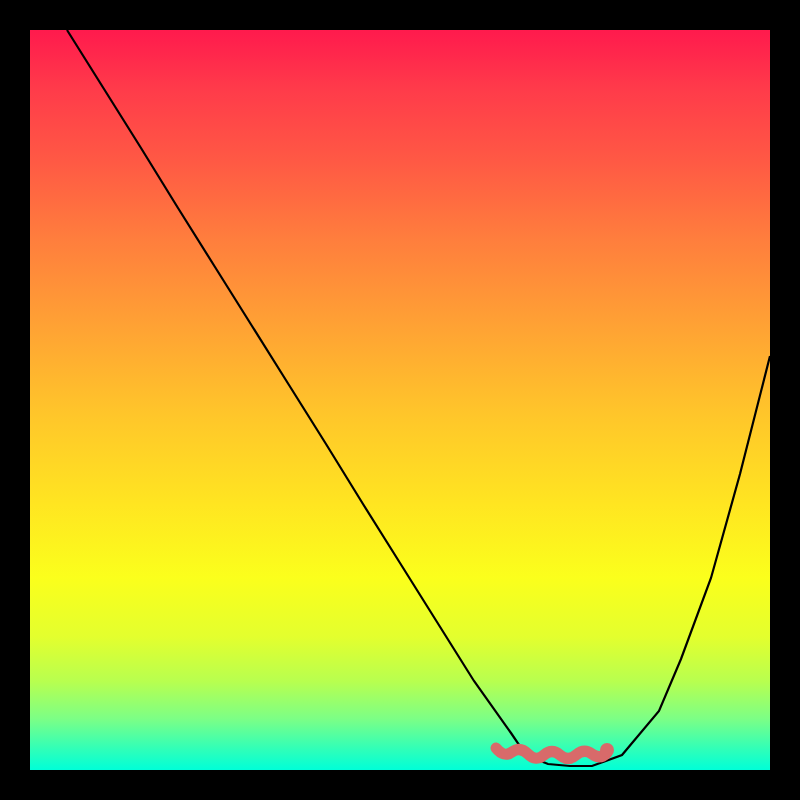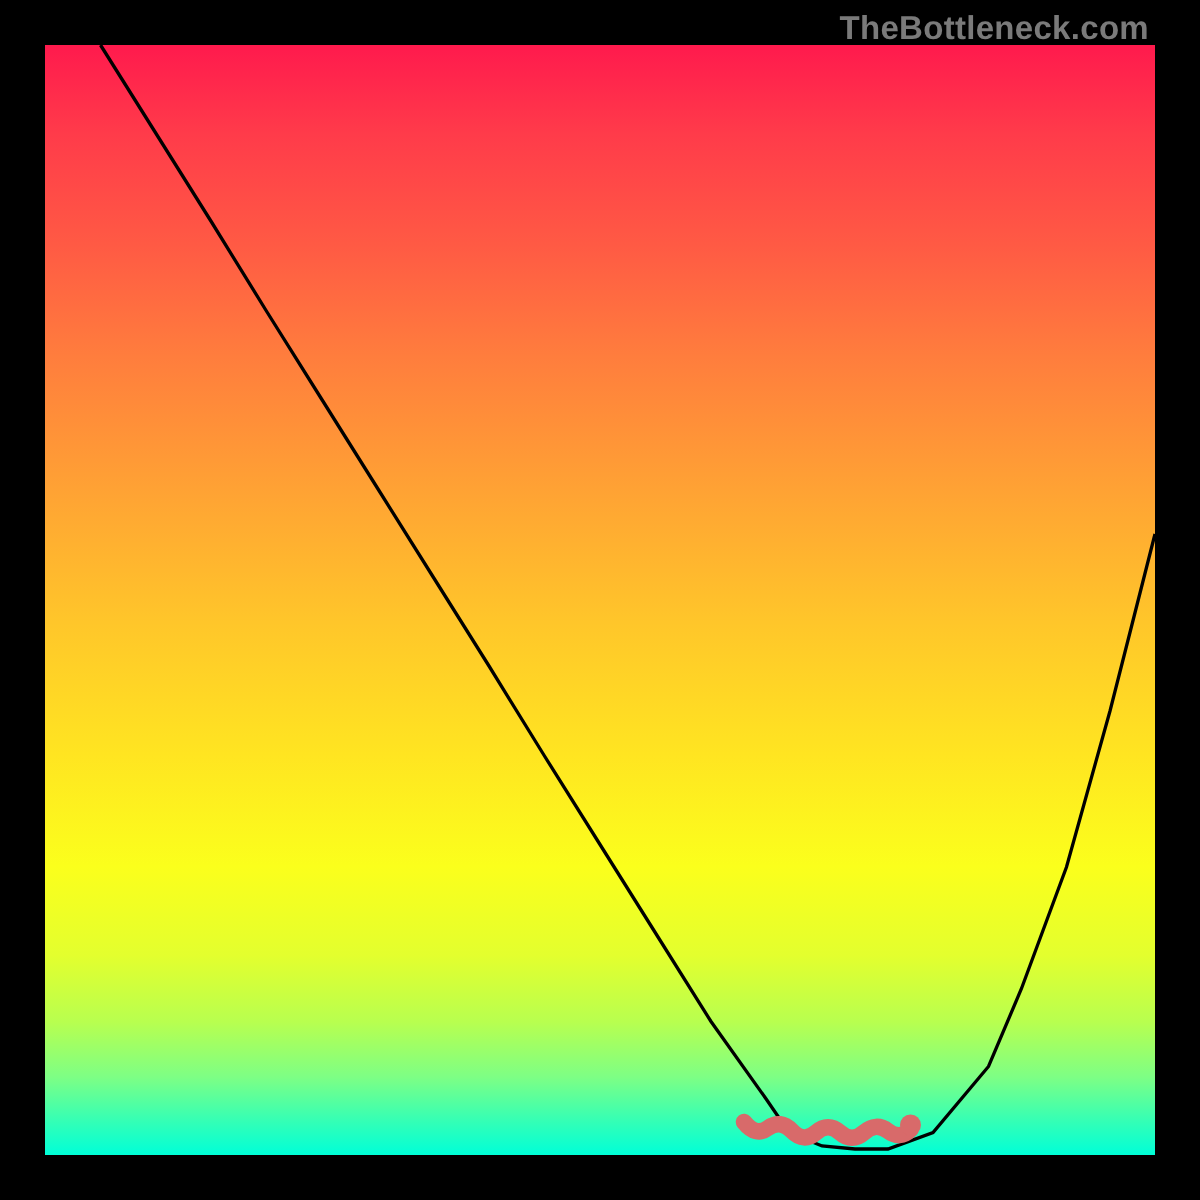--- a/index.html
+++ b/index.html
@@ -95,14 +95,13 @@
                  Q 490 716 498 724
                  Q 506 732 514 725
                  Q 522 718 530 725
                  Q 538 732 546 725
                  Q 554 718 562 724
                  Q 570 730 577 723"></path>
         <circle cx="577" cy="720" r="7" fill="#d86a6a"></circle>
       </g>
     </svg>
   </div>
-  <div class="watermark">TheBottleneck.com</div>
 </div>
 
 </body></html>

